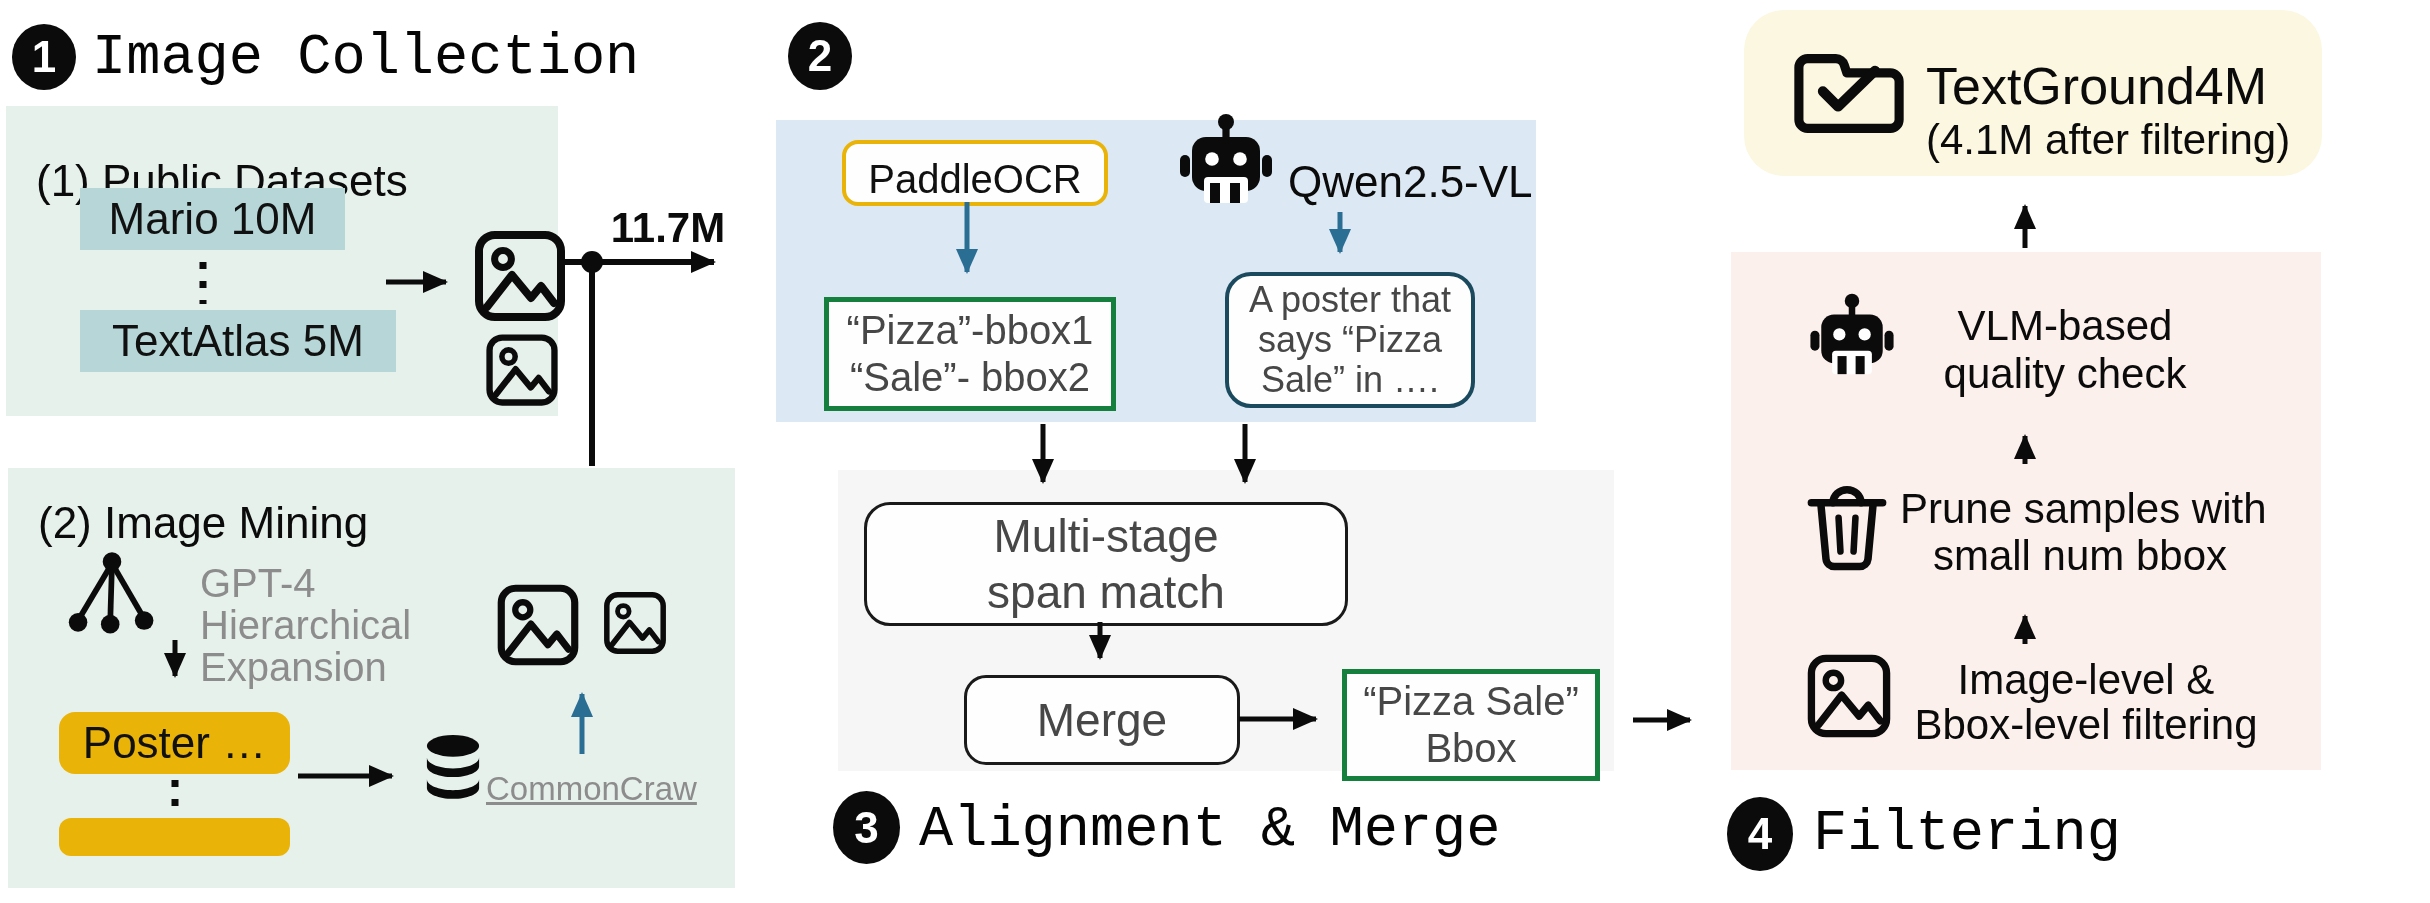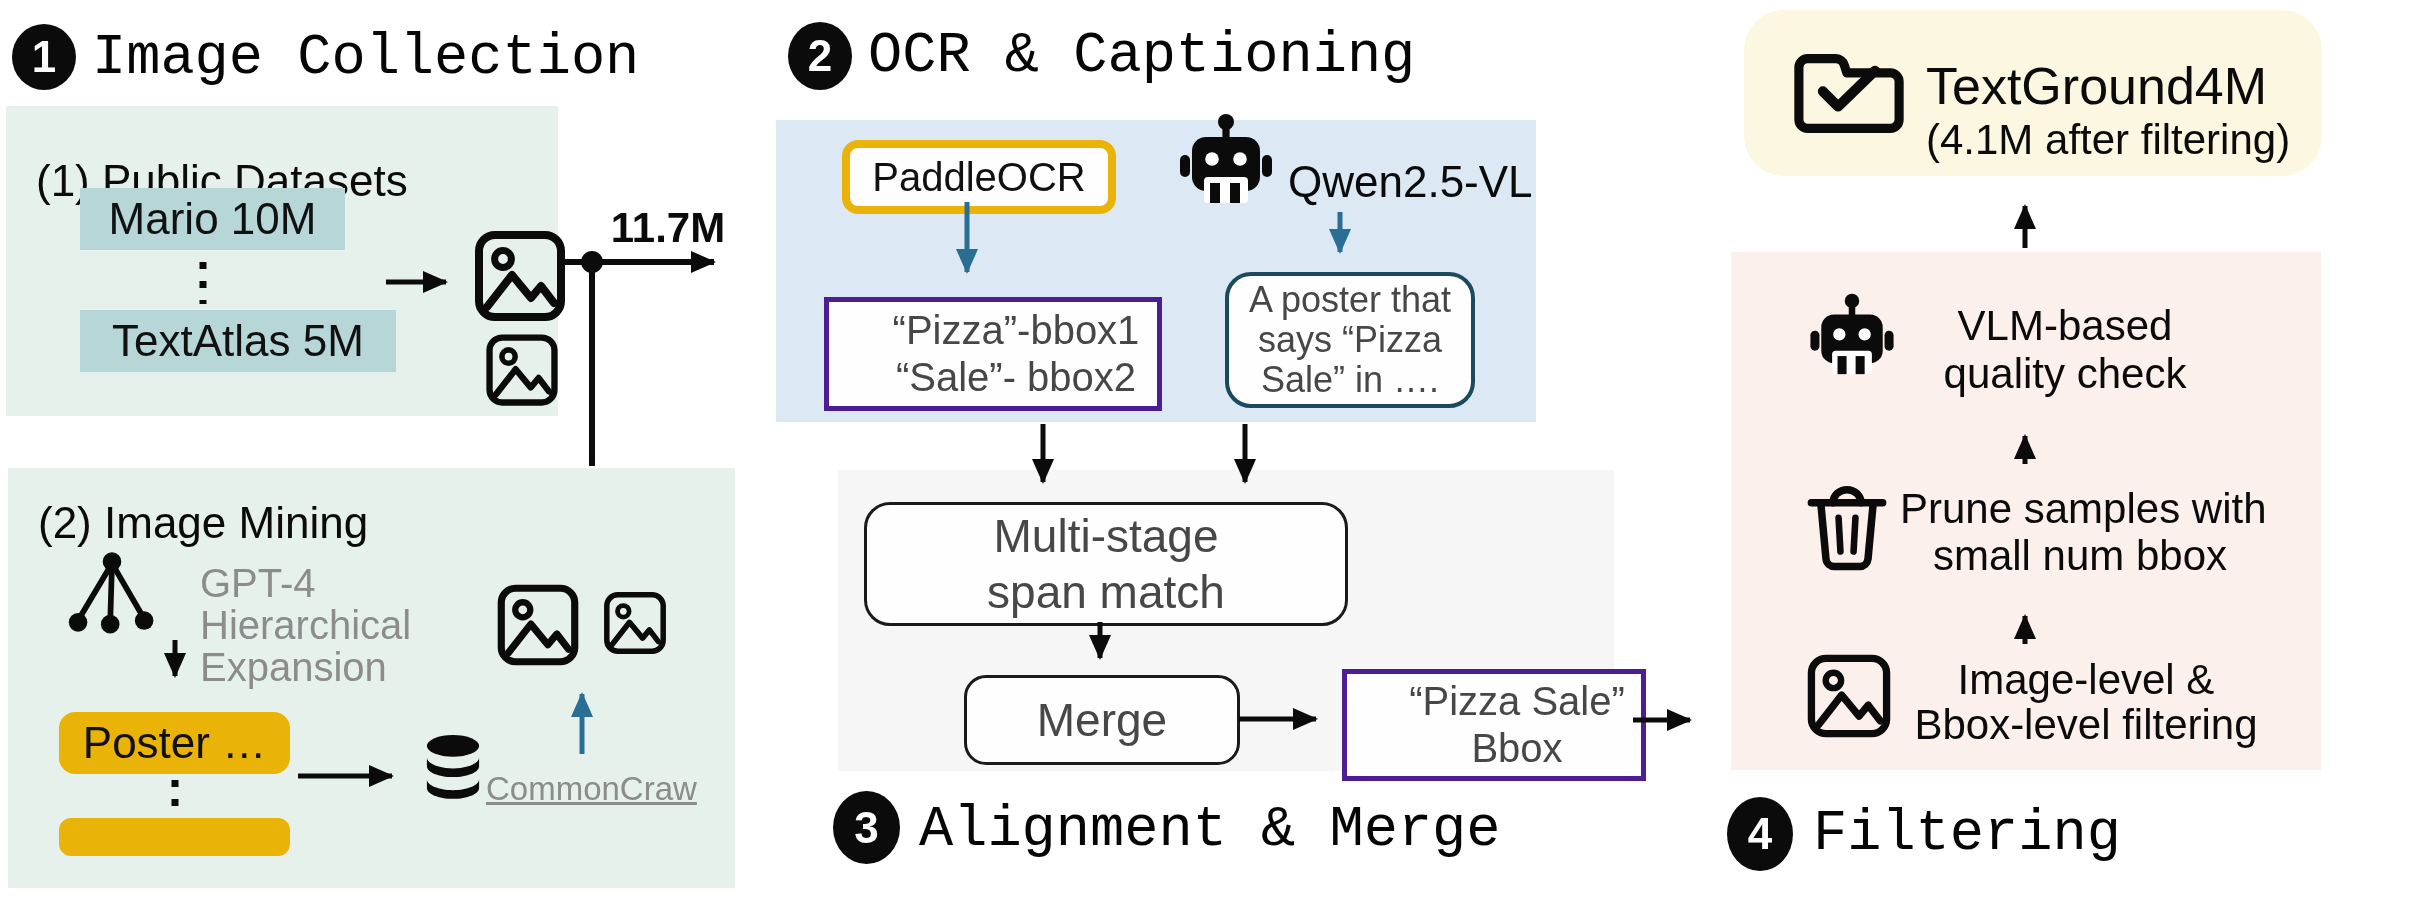--- a/index.html
+++ b/index.html
@@ -15,21 +15,21 @@
          display:flex;align-items:center;justify-content:center;
          font-size:44px;font-weight:bold;}
   .sec-title{position:absolute;font-size:57px;color:#050505;white-space:nowrap;font-family:Liberation Mono, monospace;}
   .sub-label{position:absolute;color:#0b0b0b;white-space:nowrap;}
   .chip{position:absolute;background:#b6d6d7;display:flex;align-items:center;
         justify-content:center;font-size:44px;color:#111;}
   .cream{position:absolute;background:#eab308;border-radius:16px;display:flex;
          align-items:center;justify-content:center;font-size:44px;color:#111;}
   .obox{position:absolute;background:#fefefe;display:flex;flex-direction:column;
         align-items:center;justify-content:center;text-align:center;color:#474747;}
-  .teal-border{border:5px solid #4c1d95;padding-left:46px;}
+  .teal-border{border:5px solid #15803d;}
   .teal-border-r{border:4px solid #1b4a5e;border-radius:26px;}
   .dark-border-r{border:3px solid #1a1a1a;border-radius:26px;}
   .lines div{white-space:nowrap;}
   .gray-text{color:#8c8c8c;}
   .result{position:absolute;background:#fcf7e1;border-radius:40px;}
   .icon{position:absolute;color:#0b0b0b;}
   .icon svg{width:100%;height:100%;display:block;}
   svg.overlay{position:absolute;left:0;top:0;width:2430px;height:903px;
               pointer-events:none;z-index:6;}
 </style>
@@ -45,21 +45,20 @@
   <div class="panel p-pink" style="left:1731px;top:252px;width:590px;height:518px;"></div>
 
   <div class="badge" style="left:12px;top:24px;width:64px;height:66px;">
       <span>1</span>
     </div>
   <div class="sec-title" style="left:92px;top:26px;">Image Collection</div>
 
   <div class="badge" style="left:788px;top:22px;width:64px;height:68px;">
       <span>2</span>
     </div>
-  <div class="sec-title" style="left:868px;top:24px;">OCR &amp; Captioning</div>
 
   <div class="badge" style="left:833px;top:791px;width:67px;height:73px;">
       <span>3</span>
     </div>
   <div class="sec-title" style="left:919px;top:798px;">Alignment &amp; Merge</div>
 
   <div class="badge" style="left:1727px;top:797px;width:66px;height:74px;">
       <span>4</span>
     </div>
   <div class="sec-title" style="left:1813px;top:802px;">Filtering</div>
@@ -129,21 +128,21 @@
       </svg>
   </div>
   <div class="icon" style="left:602px;top:590px;width:66px;height:66px;">
     <svg viewBox="0 0 48 48">
         <rect x="3.5" y="3.5" width="41" height="41" rx="8" fill="none" stroke="currentColor" stroke-width="4"></rect>
         <circle cx="15.5" cy="15.5" r="4.2" fill="none" stroke="currentColor" stroke-width="3.5"></circle>
         <path d="M7.5 39.5 L20 23.5 L29.5 35 L34.5 29 L41 37.5" fill="none" stroke="currentColor" stroke-width="4" stroke-linecap="round" stroke-linejoin="round"></path>
       </svg>
   </div>
 
-  <div class="obox" style="left:842px;top:140px;width:258px;height:58px;border:8px solid #eab308;border-radius:16px;font-size:40px;color:#111;">
+  <div class="obox" style="left:842px;top:140px;width:258px;height:58px;border:4px solid #eab308;border-radius:16px;font-size:40px;color:#111;justify-content:flex-end;">
     <div>PaddleOCR</div>
   </div>
 
   <div class="icon" style="left:1178px;top:110px;width:96px;height:106px;">
     <svg viewBox="0 0 48 52" fill="currentColor">
         <circle cx="24" cy="5.5" r="4"></circle>
         <rect x="22.2" y="8" width="3.6" height="6"></rect>
         <rect x="7" y="13" width="34" height="27" rx="7"></rect>
         <rect x="1" y="22" width="5" height="11" rx="2.5"></rect>
         <rect x="42" y="22" width="5" height="11" rx="2.5"></rect>

